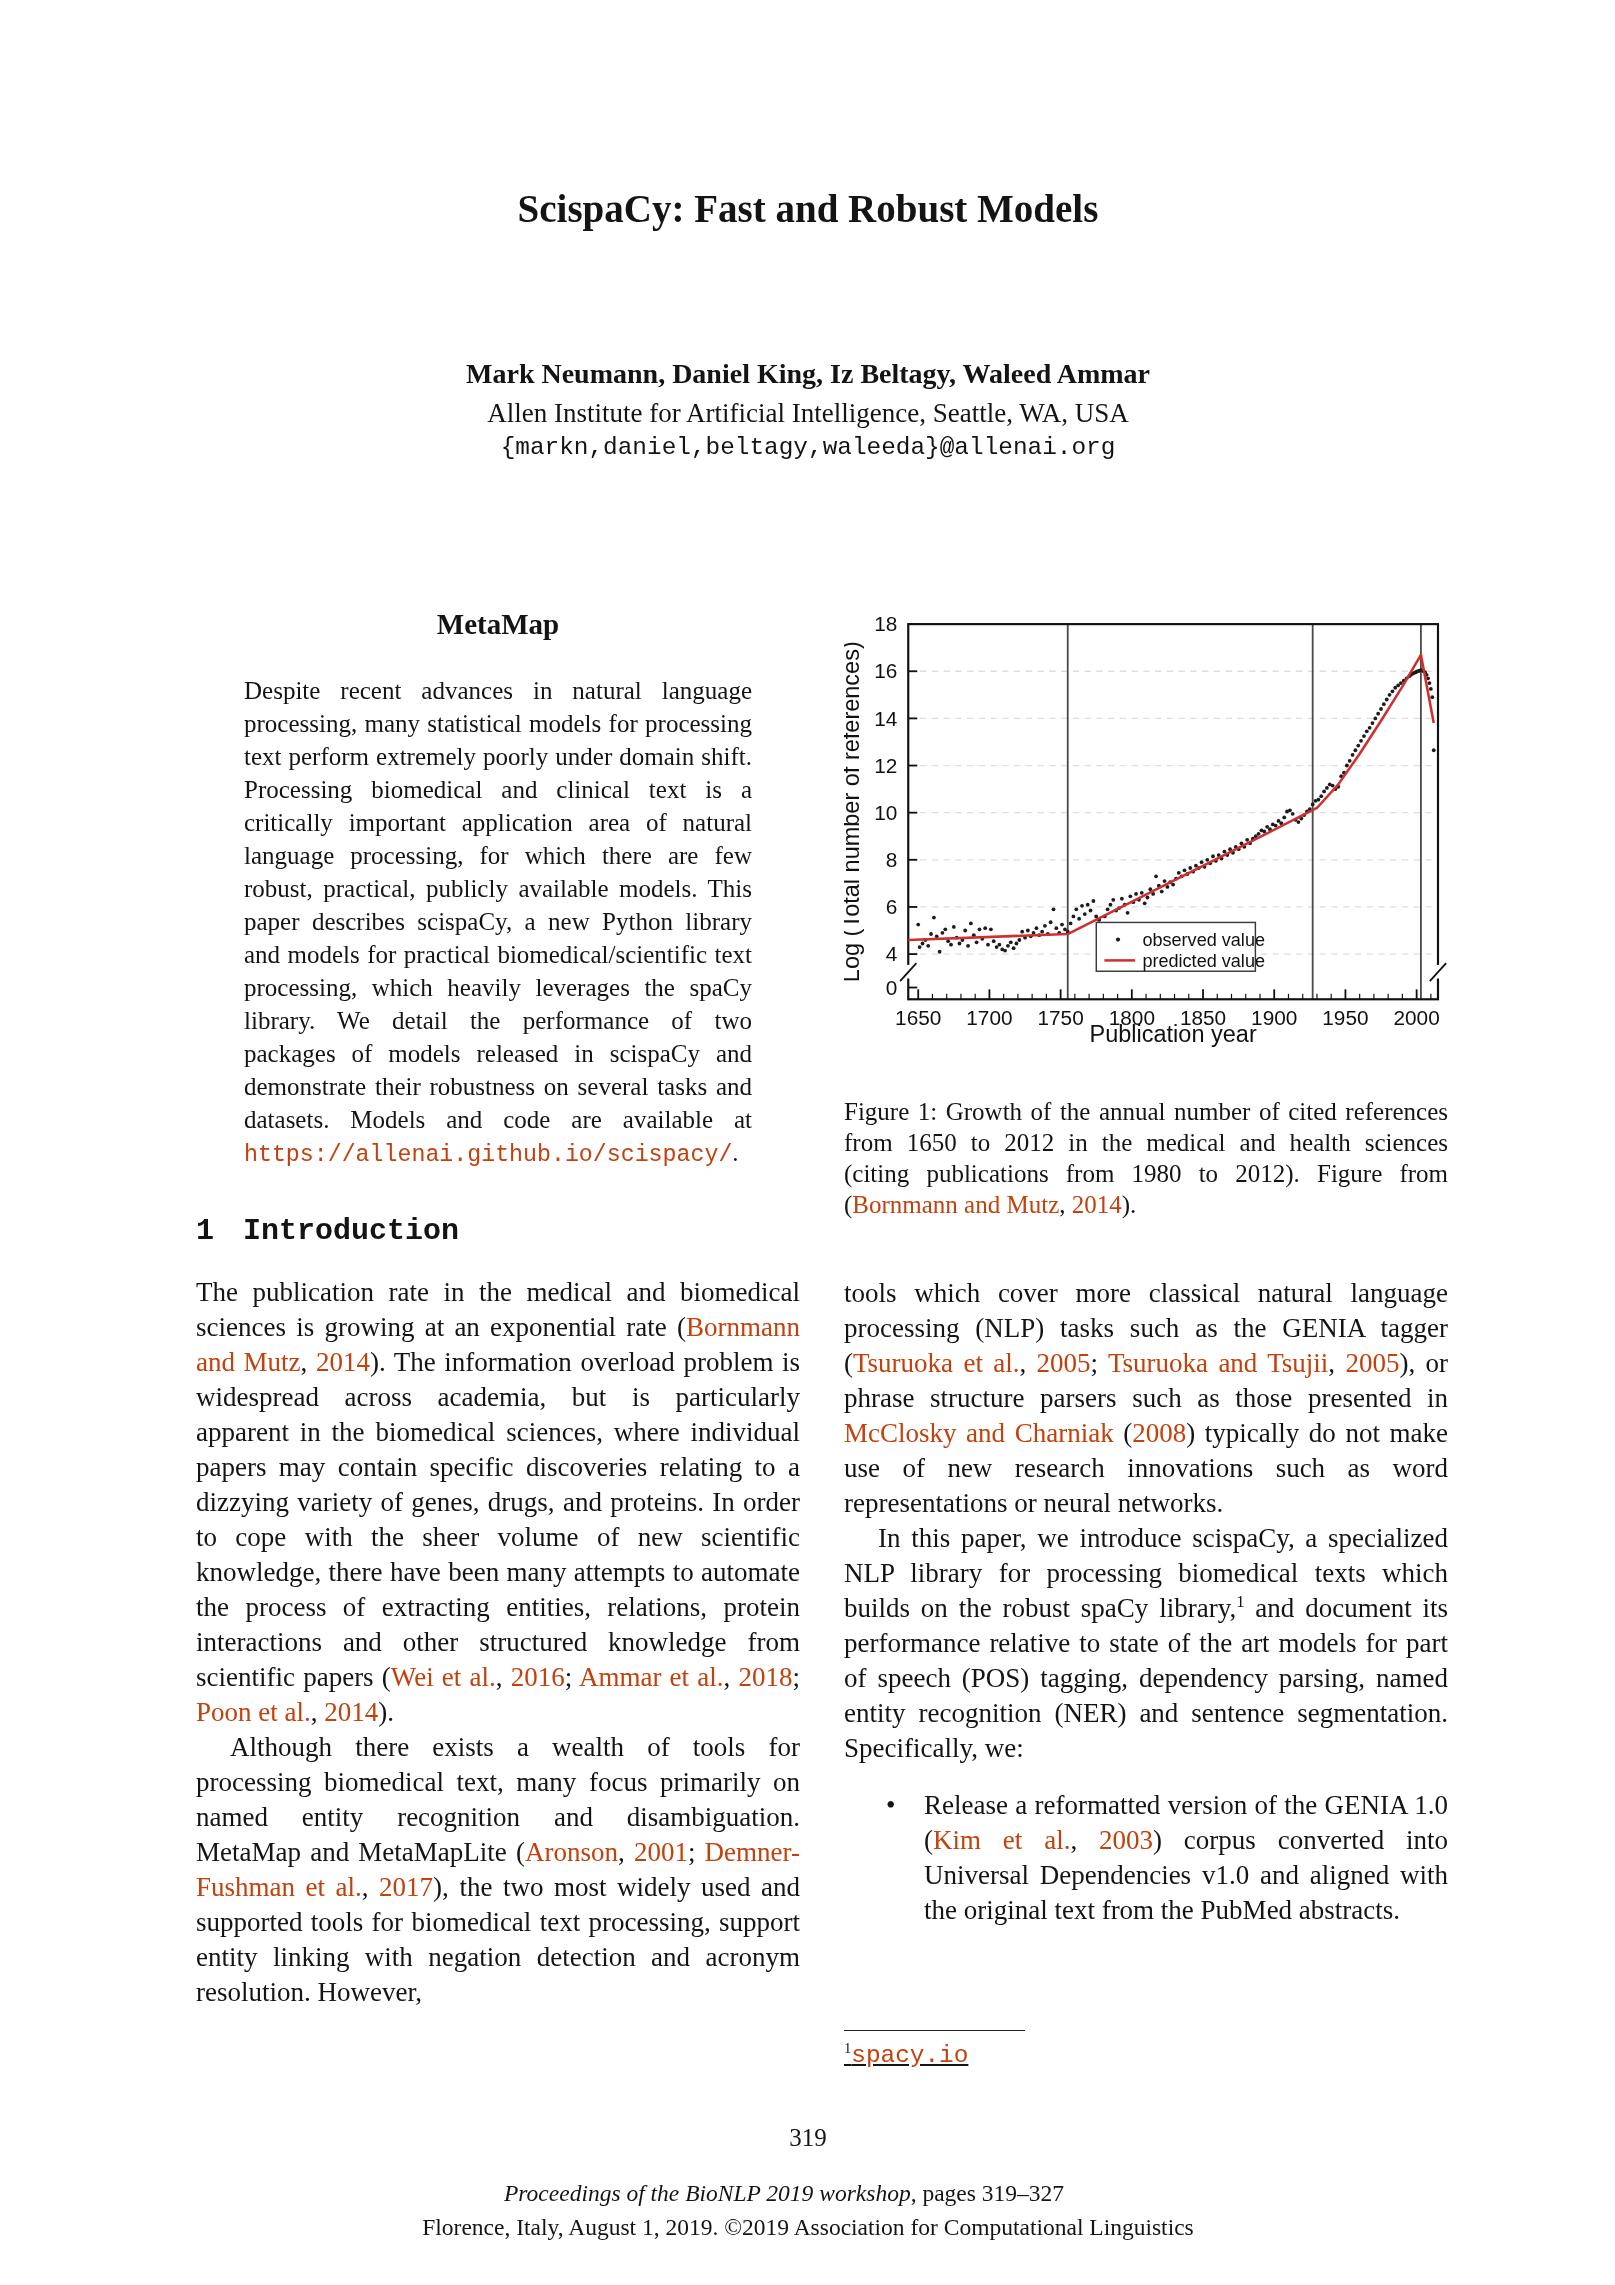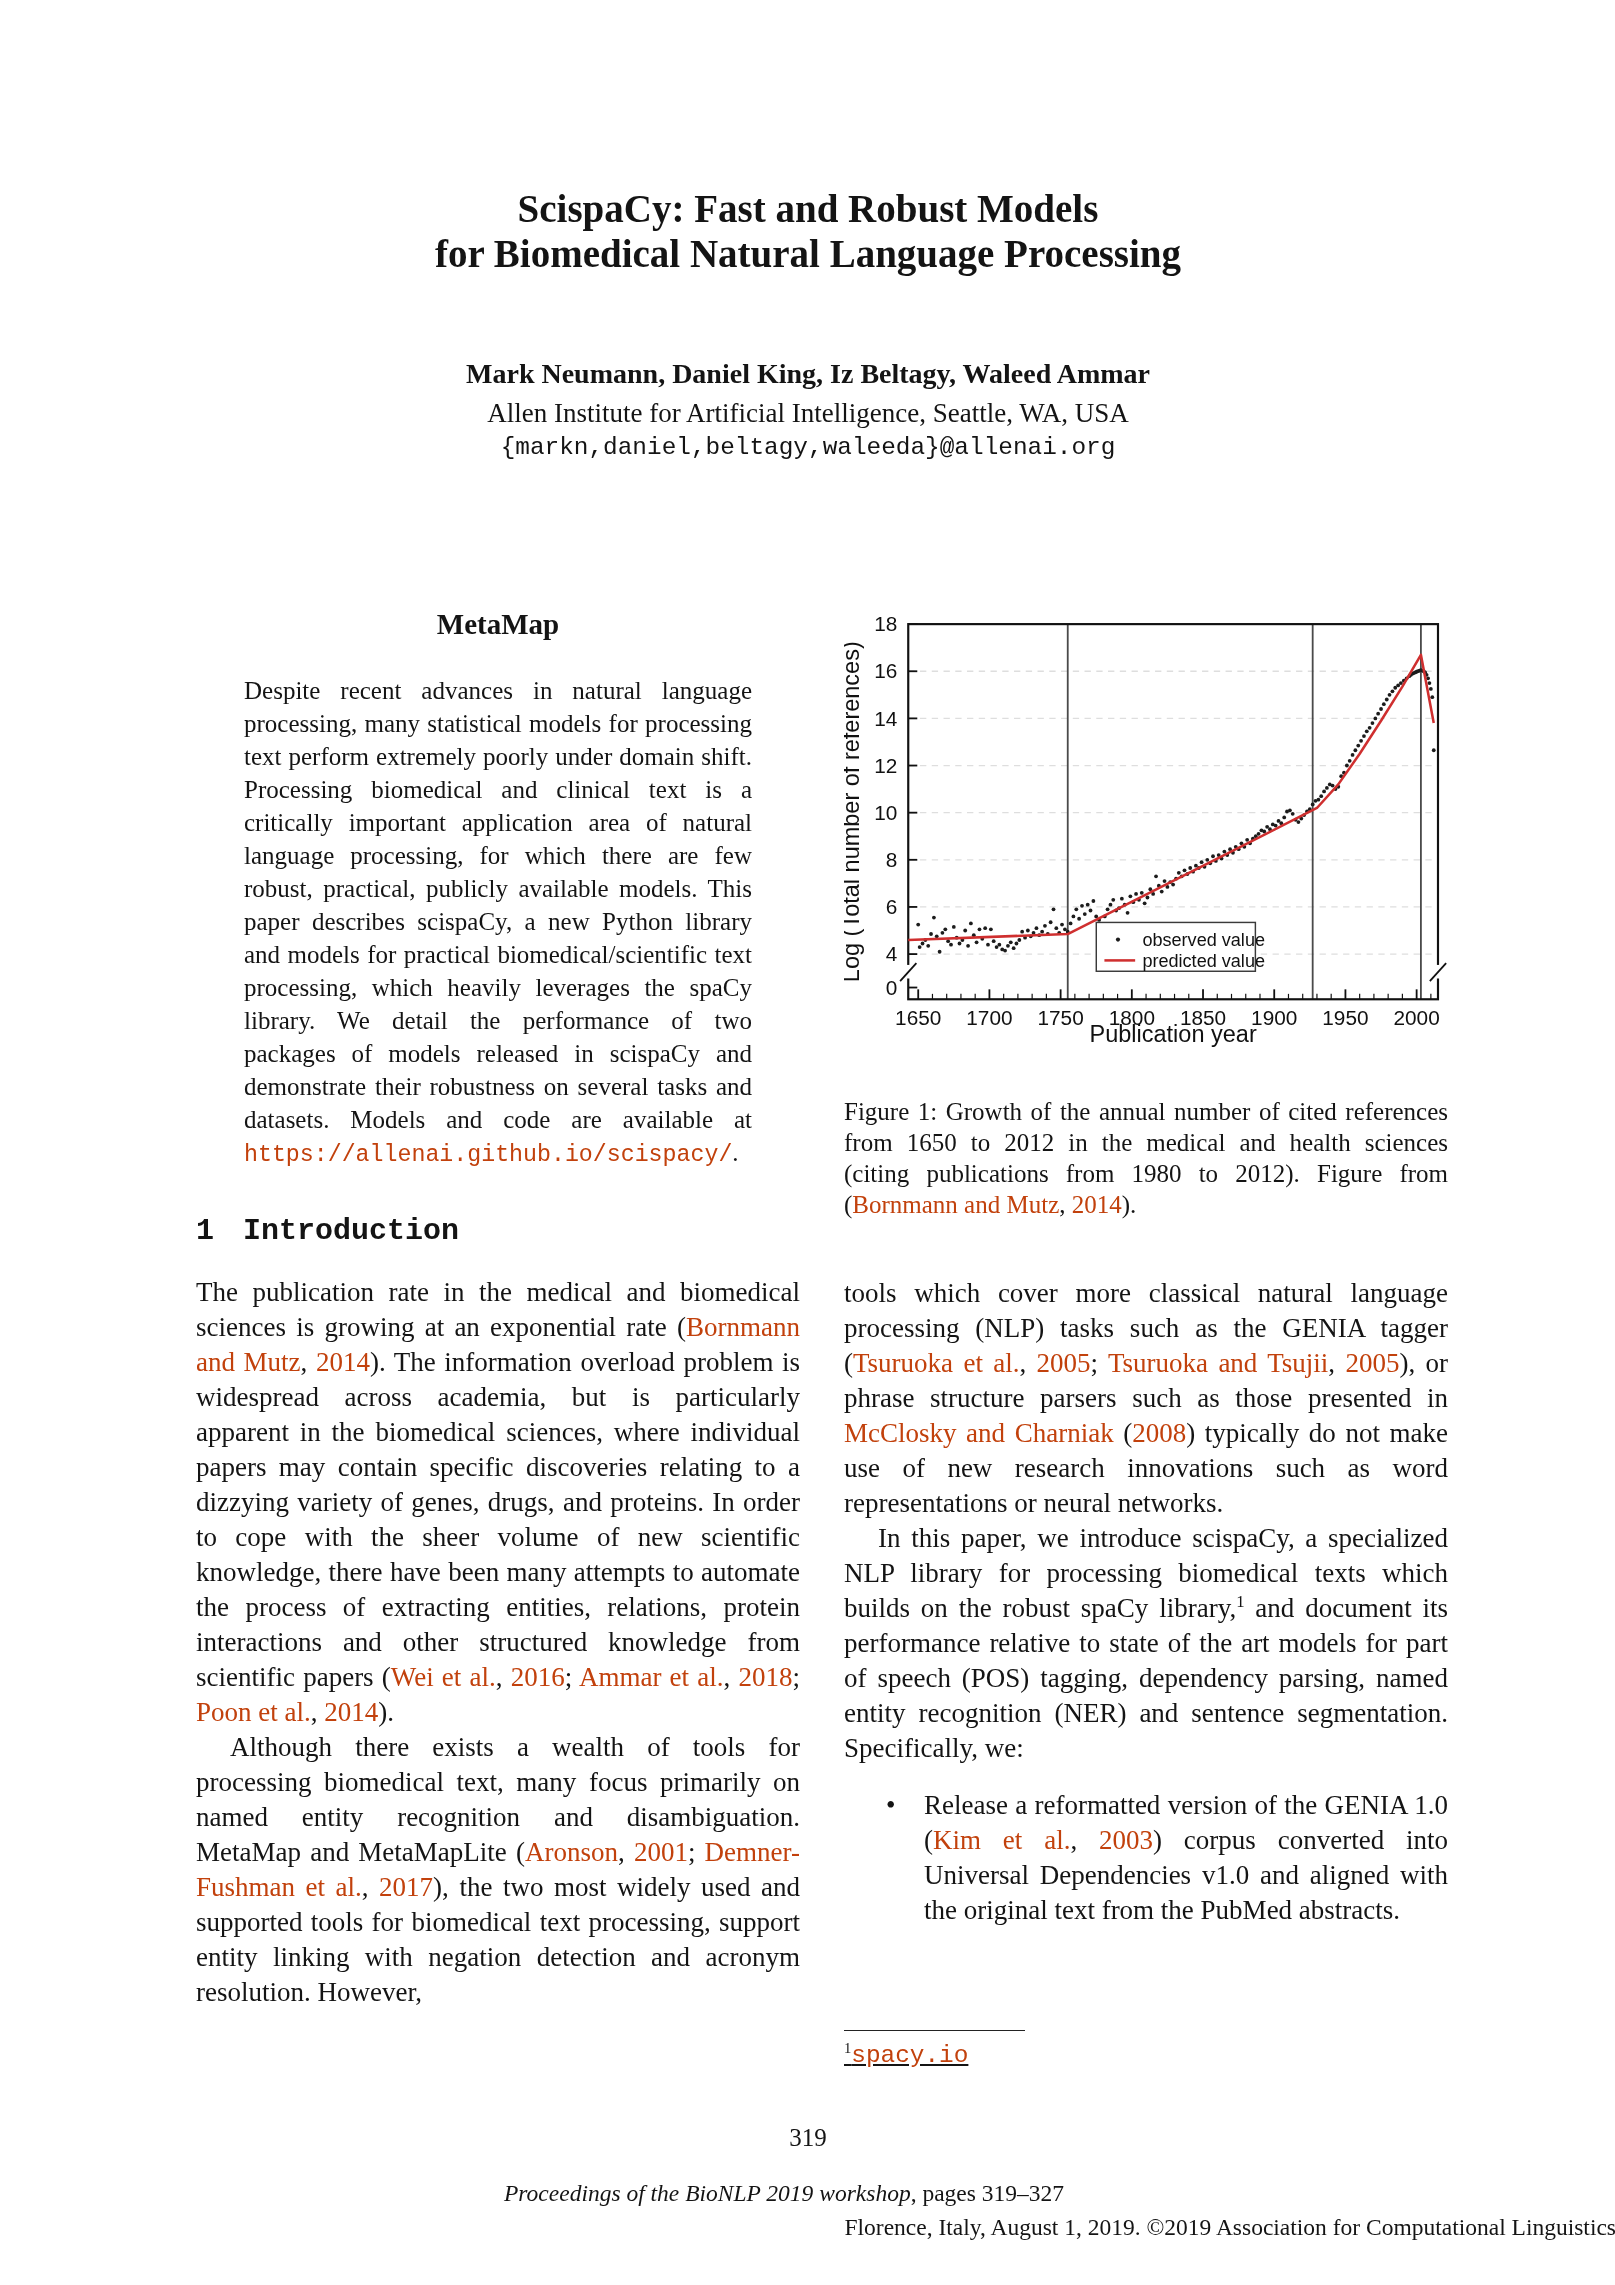--- a/index.html
+++ b/index.html
@@ -30,32 +30,31 @@
   .lnk{color:#c2410c;}
   .mono{font-family:"Liberation Mono","DejaVu Sans Mono",monospace;font-size:0.93em;}
   .sup{vertical-align:super;font-size:0.62em;line-height:0;}
   .ital{font-style:italic;}
   .footnote{position:absolute;left:844px;top:2030px;width:604px;}
   .footnote-rule{width:181px;border-top:1.8px solid #222;}
   .footnote-line{margin-top:10px;font-size:23.5px;text-decoration:underline;}
   .footnote-line .mono{font-size:24.4px;}
   .pageno{position:absolute;left:0;top:2124px;width:1616px;text-align:center;font-size:25px;}
   .foot1{position:absolute;left:0;top:2180px;width:1568px;text-align:center;font-size:23.5px;}
-  .foot2{position:absolute;left:0;top:2214px;width:1616px;text-align:right;font-size:23.5px;}
+  .foot2{position:absolute;left:0;top:2214px;width:1616px;text-align:center;font-size:23.5px;}
   .figwrap{width:604px;height:452px;}
   svg text{font-family:"Liberation Sans",sans-serif;fill:#111;}
 </style>
 </head>
 <body>
 
 <div class="page">
 
   <div class="title">
     <div>ScispaCy: Fast and Robust Models</div>
-    <div>for Biomedical Natural Language Processing</div>
   </div>
 
   <div class="authors">Mark Neumann, Daniel King, Iz Beltagy, Waleed Ammar</div>
   <div class="affil">Allen Institute for Artificial Intelligence, Seattle, WA, USA</div>
   <div class="email">{markn,daniel,beltagy,waleeda}@allenai.org</div>
 
   <div class="col-left">
     <div class="abs-head">MetaMap</div>
     <div class="abs-body"><span>Despite recent advances in natural language processing, many statistical models for processing text perform extremely poorly under domain shift. Processing biomedical and clinical text is a critically important application area of natural language processing, for which there are few robust, practical, publicly available models. This paper describes scispaCy, a new Python library and models for practical biomedical/scientific text processing, which heavily leverages the spaCy library. We detail the performance of two packages of models released in scispaCy and demonstrate their robustness on several tasks and datasets. Models and code are available at </span><span class="lnk mono">https://allenai.github.io/scispacy/</span><span>.</span></div>
     <div class="sec-head">

